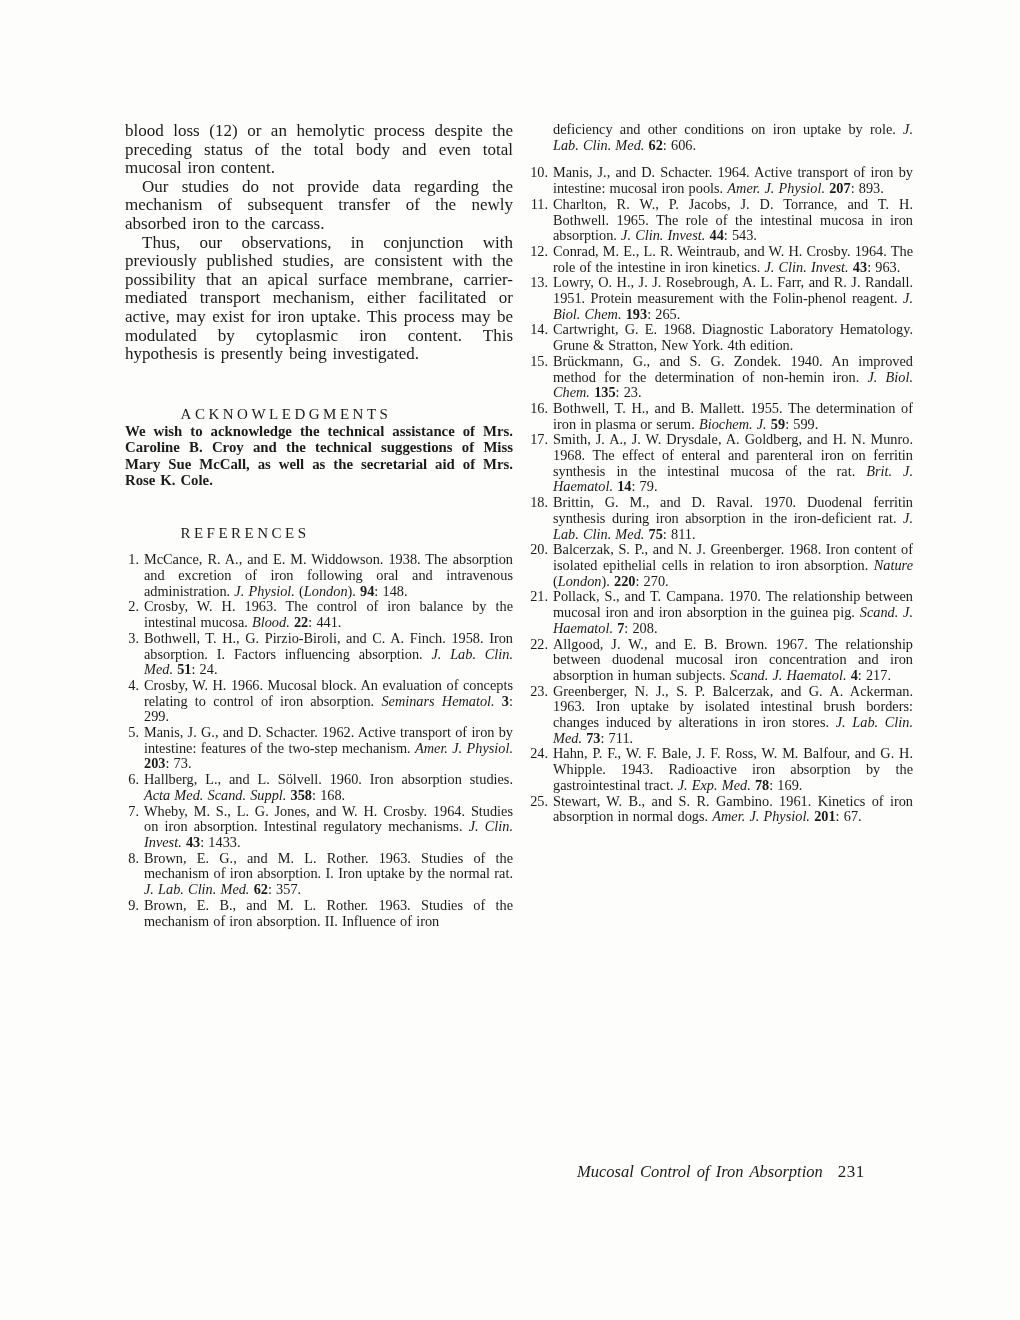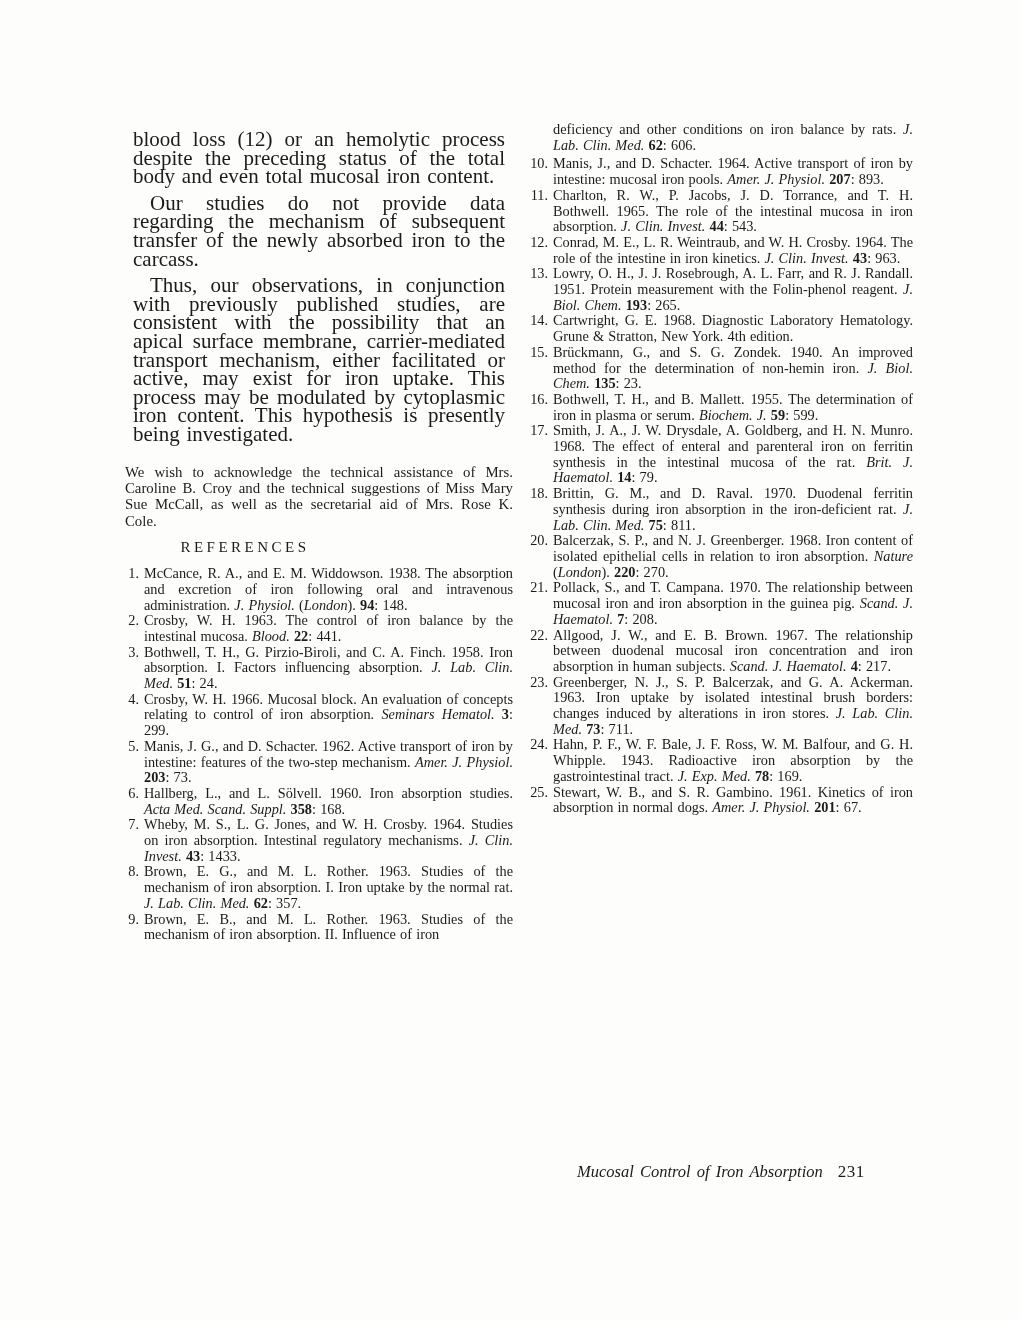--- a/index.html
+++ b/index.html
@@ -6,35 +6,35 @@
   .page{
     position:relative; width:1020px; height:1320px;
     background:#fdfdfb; color:#1b1b1b; overflow:hidden;
     font-family:"Liberation Serif","DejaVu Serif",serif;
   }
   .col{position:absolute; top:122px;}
   .col-left{left:125px; width:388px;}
   .col-right{left:527px; width:386px;}
 
   .body-paras p{
-    margin:8px; font-size:21px; line-height:18.6px;
+    margin:0; font-size:17px; line-height:18.6px;
     text-align:justify; word-spacing:1.6px;
   }
   .body-paras p.indent{text-indent:17px;}
 
   .heading{
     margin:0; font-weight:normal; font-size:15px;
     letter-spacing:3.5px; text-align:center; white-space:nowrap;
   }
   .h-ack{margin-top:42px; transform:translateX(-33px);}
-  .h-ref{margin-top:10px; transform:translateX(-74px);}
+  .h-ref{margin-top:37px; transform:translateX(-74px);}
 
   .ack{
-    margin:20px 0 0 0; font-size:14.8px; line-height:16.4px;
-    text-align:justify; word-spacing:1.2px;
+    margin:0 0 0 0; font-size:14.8px; line-height:16.4px;
+    text-align:justify; word-spacing:1.2px;font-weight:bold;
   }
 
   .refs{margin-top:10px;}
   .ref{
     position:relative; font-size:14.3px; line-height:15.7px;
     text-align:justify; word-spacing:0.6px;
   }
   .col-left .ref{padding-left:19px;}
   .col-right .ref{padding-left:26px;}
   .ref .num{position:absolute; left:0; top:0; text-align:right;}
@@ -56,39 +56,40 @@
 
 <div class="page">
 
   <div class="col col-left">
     <div class="body-paras">
         <p>blood loss (12) or an hemolytic process despite the preceding status of the total body and even total mucosal iron content.</p>
         <p class="indent">Our studies do not provide data regarding the mechanism of subsequent transfer of the newly absorbed iron to the carcass.</p>
         <p class="indent">Thus, our observations, in conjunction with previously published studies, are consistent with the possibility that an apical surface membrane, carrier-mediated transport mechanism, either facilitated or active, may exist for iron uptake. This process may be modulated by cytoplasmic iron content. This hypothesis is presently being investigated.</p>
       </div>
 
+    <h2 class="heading h-ack">ACKNOWLEDGMENTS</h2>
     <p class="ack">We wish to acknowledge the technical assistance of Mrs. Caroline B. Croy and the technical suggestions of Miss Mary Sue McCall, as well as the secretarial aid of Mrs. Rose K. Cole.</p>
 
     <h2 class="heading h-ref">REFERENCES</h2>
     <div class="refs">
         <div class="ref"><span class="num">1.</span><span class="rbody"><span>McCance, R. A., and E. M. Widdowson. 1938. The absorption and excretion of iron following oral and intravenous administration. </span><i>J. Physiol.</i><span> (</span><i>London</i><span>). </span><b>94</b><span>: 148.</span></span></div>
         <div class="ref"><span class="num">2.</span><span class="rbody"><span>Crosby, W. H. 1963. The control of iron balance by the intestinal mucosa. </span><i>Blood.</i><span> </span><b>22</b><span>: 441.</span></span></div>
         <div class="ref"><span class="num">3.</span><span class="rbody"><span>Bothwell, T. H., G. Pirzio-Biroli, and C. A. Finch. 1958. Iron absorption. I. Factors influencing absorption. </span><i>J. Lab. Clin. Med.</i><span> </span><b>51</b><span>: 24.</span></span></div>
         <div class="ref"><span class="num">4.</span><span class="rbody"><span>Crosby, W. H. 1966. Mucosal block. An evaluation of concepts relating to control of iron absorption. </span><i>Seminars Hematol.</i><span> </span><b>3</b><span>: 299.</span></span></div>
         <div class="ref"><span class="num">5.</span><span class="rbody"><span>Manis, J. G., and D. Schacter. 1962. Active transport of iron by intestine: features of the two-step mechanism. </span><i>Amer. J. Physiol.</i><span> </span><b>203</b><span>: 73.</span></span></div>
         <div class="ref"><span class="num">6.</span><span class="rbody"><span>Hallberg, L., and L. Sölvell. 1960. Iron absorption studies. </span><i>Acta Med. Scand. Suppl.</i><span> </span><b>358</b><span>: 168.</span></span></div>
         <div class="ref"><span class="num">7.</span><span class="rbody"><span>Wheby, M. S., L. G. Jones, and W. H. Crosby. 1964. Studies on iron absorption. Intestinal regulatory mechanisms. </span><i>J. Clin. Invest.</i><span> </span><b>43</b><span>: 1433.</span></span></div>
         <div class="ref"><span class="num">8.</span><span class="rbody"><span>Brown, E. G., and M. L. Rother. 1963. Studies of the mechanism of iron absorption. I. Iron uptake by the normal rat. </span><i>J. Lab. Clin. Med.</i><span> </span><b>62</b><span>: 357.</span></span></div>
         <div class="ref"><span class="num">9.</span><span class="rbody"><span>Brown, E. B., and M. L. Rother. 1963. Studies of the mechanism of iron absorption. II. Influence of iron</span></span></div>
       </div>
   </div>
 
   <div class="col col-right">
-    <div class="ref cont"><span class="rbody"><span>deficiency and other conditions on iron balance by rats. </span><i>J. Lab. Clin. Med.</i><span> </span><b>62</b><span>: 606.</span></span></div>
-    <div class="refs" style="margin-top:3px">
+    <div class="ref cont"><span class="rbody"><span>deficiency and other conditions on iron uptake by role. </span><i>J. Lab. Clin. Med.</i><span> </span><b>62</b><span>: 606.</span></span></div>
+    <div class="refs" style="margin-top:12px">
         <div class="ref"><span class="num">10.</span><span class="rbody"><span>Manis, J., and D. Schacter. 1964. Active transport of iron by intestine: mucosal iron pools. </span><i>Amer. J. Physiol.</i><span> </span><b>207</b><span>: 893.</span></span></div>
         <div class="ref"><span class="num">11.</span><span class="rbody"><span>Charlton, R. W., P. Jacobs, J. D. Torrance, and T. H. Bothwell. 1965. The role of the intestinal mucosa in iron absorption. </span><i>J. Clin. Invest.</i><span> </span><b>44</b><span>: 543.</span></span></div>
         <div class="ref"><span class="num">12.</span><span class="rbody"><span>Conrad, M. E., L. R. Weintraub, and W. H. Crosby. 1964. The role of the intestine in iron kinetics. </span><i>J. Clin. Invest.</i><span> </span><b>43</b><span>: 963.</span></span></div>
         <div class="ref"><span class="num">13.</span><span class="rbody"><span>Lowry, O. H., J. J. Rosebrough, A. L. Farr, and R. J. Randall. 1951. Protein measurement with the Folin-phenol reagent. </span><i>J. Biol. Chem.</i><span> </span><b>193</b><span>: 265.</span></span></div>
         <div class="ref"><span class="num">14.</span><span class="rbody"><span>Cartwright, G. E. 1968. Diagnostic Laboratory Hematology. Grune &amp; Stratton, New York. 4th edition.</span></span></div>
         <div class="ref"><span class="num">15.</span><span class="rbody"><span>Brückmann, G., and S. G. Zondek. 1940. An improved method for the determination of non-hemin iron. </span><i>J. Biol. Chem.</i><span> </span><b>135</b><span>: 23.</span></span></div>
         <div class="ref"><span class="num">16.</span><span class="rbody"><span>Bothwell, T. H., and B. Mallett. 1955. The determination of iron in plasma or serum. </span><i>Biochem. J.</i><span> </span><b>59</b><span>: 599.</span></span></div>
         <div class="ref"><span class="num">17.</span><span class="rbody"><span>Smith, J. A., J. W. Drysdale, A. Goldberg, and H. N. Munro. 1968. The effect of enteral and parenteral iron on ferritin synthesis in the intestinal mucosa of the rat. </span><i>Brit. J. Haematol.</i><span> </span><b>14</b><span>: 79.</span></span></div>
         <div class="ref"><span class="num">18.</span><span class="rbody"><span>Brittin, G. M., and D. Raval. 1970. Duodenal ferritin synthesis during iron absorption in the iron-deficient rat. </span><i>J. Lab. Clin. Med.</i><span> </span><b>75</b><span>: 811.</span></span></div>
         <div class="ref"><span class="num">20.</span><span class="rbody"><span>Balcerzak, S. P., and N. J. Greenberger. 1968. Iron content of isolated epithelial cells in relation to iron absorption. </span><i>Nature</i><span> (</span><i>London</i><span>). </span><b>220</b><span>: 270.</span></span></div>

